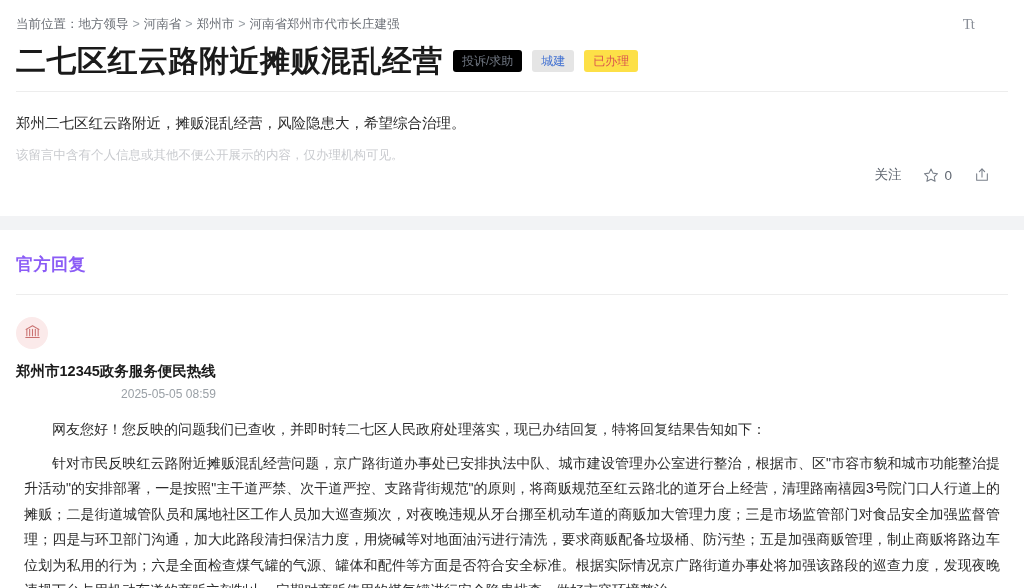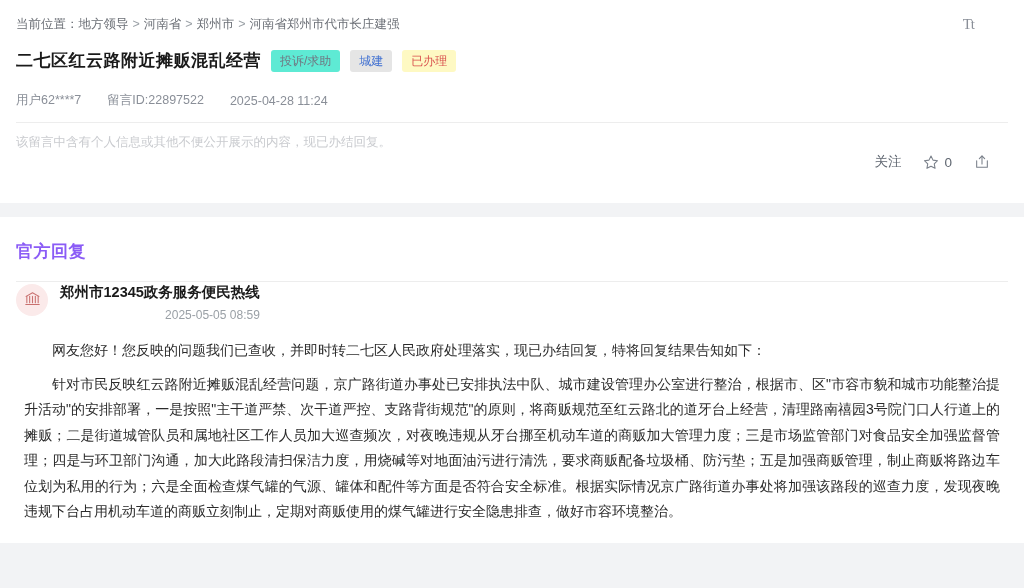--- a/index.html
+++ b/index.html
@@ -57,44 +57,44 @@
   }
 
   .title-row {
     display: flex;
     align-items: center;
     gap: 10px;
     margin-top: 10px;
     flex-wrap: wrap;
   }
   .title {
-    font-size: 17px;
+    font-size: 30px;
     font-weight: bold;
     color: #1a1a1a;
     letter-spacing: 0.5px;
     line-height: 34px;
     margin: 0;
   }
   .tag {
     font-size: 12px;
     border-radius: 3px;
     padding: 3px 9px;
     line-height: 16px;
     white-space: nowrap;
   }
   .tag-type {
-    background: #5eead4;
+    background: #000000;
     color: #707782;
   }
   .tag-cat {
     background: #e5e5e5;
     color: #3f6fd1;
   }
   .tag-status {
-    background: #fef9c3;
+    background: #fde047;
     color: #d9534f;
   }
 
   .meta-row {
     margin-top: 14px;
     font-size: 12.5px;
     color: #8a8f98;
     display: flex;
     gap: 26px;
     align-items: center;
@@ -154,21 +154,22 @@
   .section-divider {
     border: 0;
     border-top: 1px solid #ededed;
     margin: 16px 0 0 0;
   }
 
   .replier {
     display: flex;
     align-items: flex-start;
     gap: 12px;
-    margin-top: 0;
+    margin-top: 20px;
+    flex-direction: column;
   }
   .avatar {
     width: 32px;
     height: 32px;
     border-radius: 50%;
     background: #fbeaea;
     display: flex;
     align-items: center;
     justify-content: center;
     flex: 0 0 32px;
@@ -215,29 +216,25 @@
       <div class="font-toggle">Tt</div>
     </div>
 
     <div class="title-row">
       <h1 class="title">二七区红云路附近摊贩混乱经营</h1>
       <span class="tag tag-type">投诉/求助</span>
       <span class="tag tag-cat">城建</span>
       <span class="tag tag-status">已办理</span>
     </div>
 
-    <div class="meta-row">
-      <span>用户62****7</span>
-      <span>留言ID:22897522</span>
-      <span>2025-04-28 11:24</span>
-    </div>
 
     <hr class="divider">
 
-    <div class="note-text">该留言中含有个人信息或其他不便公开展示的内容，现已办结回复。</div>
+    <div class="body-text">郑州二七区红云路附近，摊贩混乱经营，风险隐患大，希望综合治理。</div>
+    <div class="note-text">该留言中含有个人信息或其他不便公开展示的内容，仅办理机构可见。</div>
 
     <div class="actions-row">
       <div class="action">
         <span>关注</span>
       </div>
       <div class="action">
         <span>
           <svg width="16" height="16" viewBox="0 0 24 24" fill="none" stroke="#7a808a" stroke-width="1.6" stroke-linejoin="round">
             <polygon points="12,3 15,9.2 21.8,10 16.9,14.8 18.1,21.5 12,18.3 5.9,21.5 7.1,14.8 2.2,10 9,9.2"></polygon>
           </svg>

